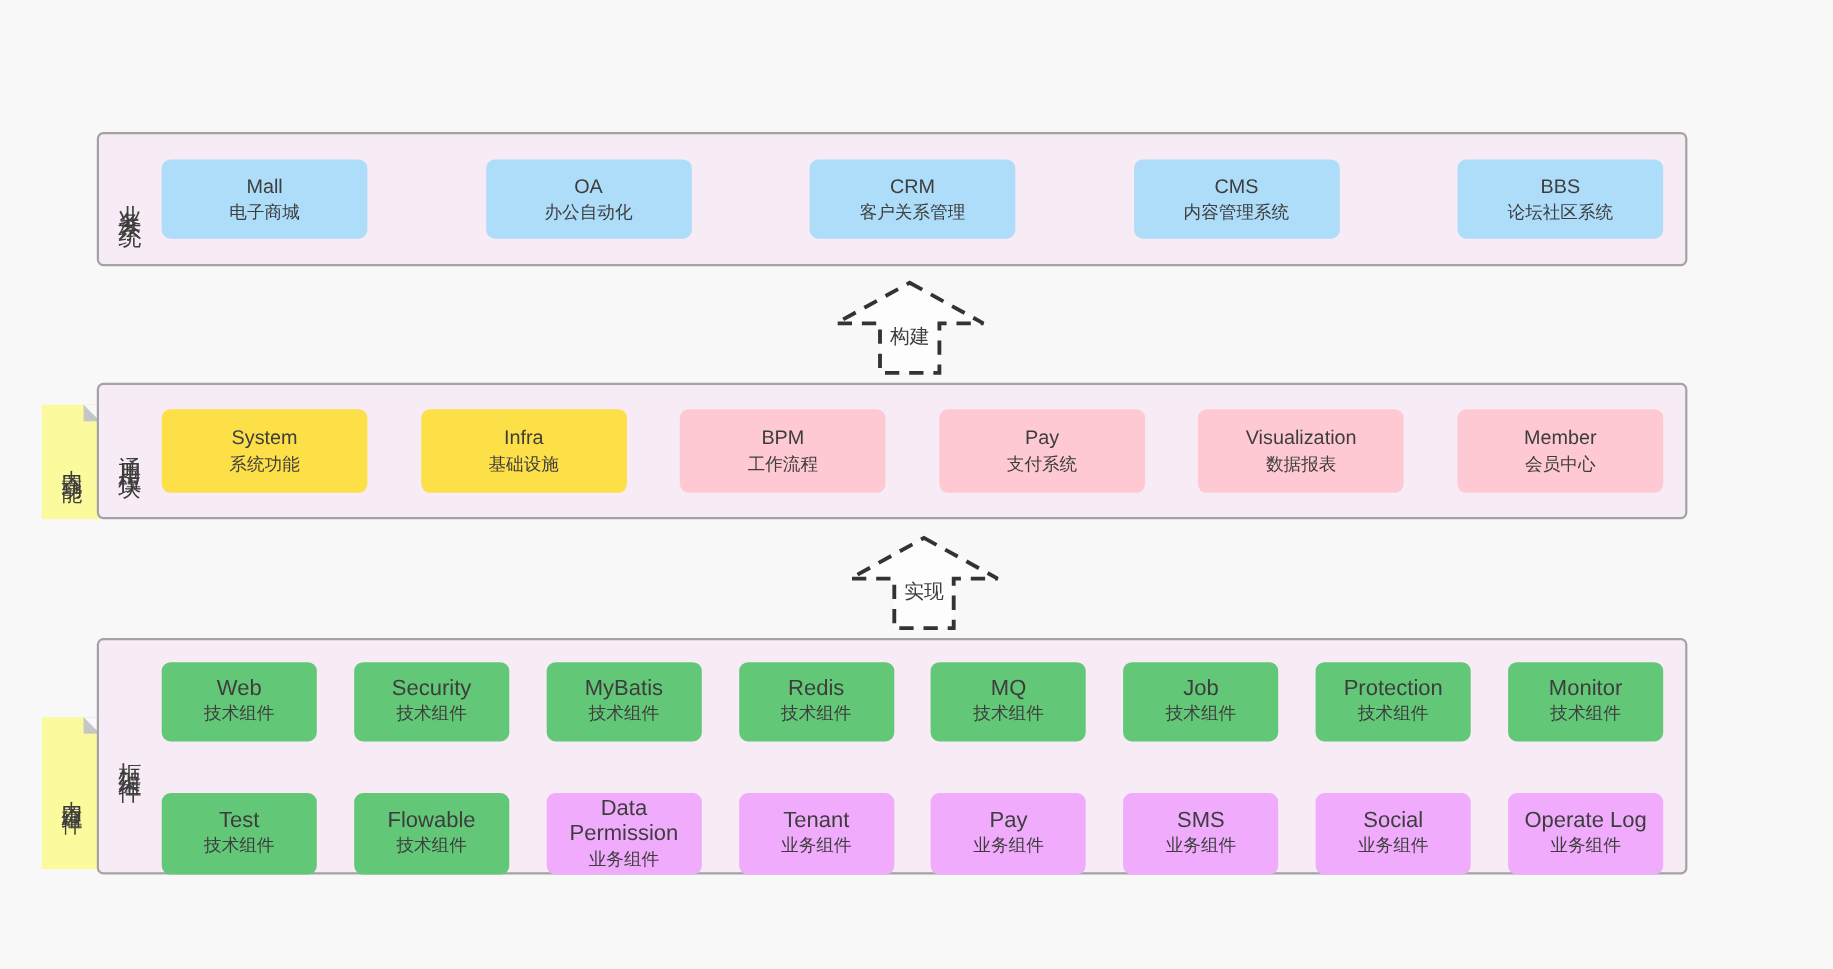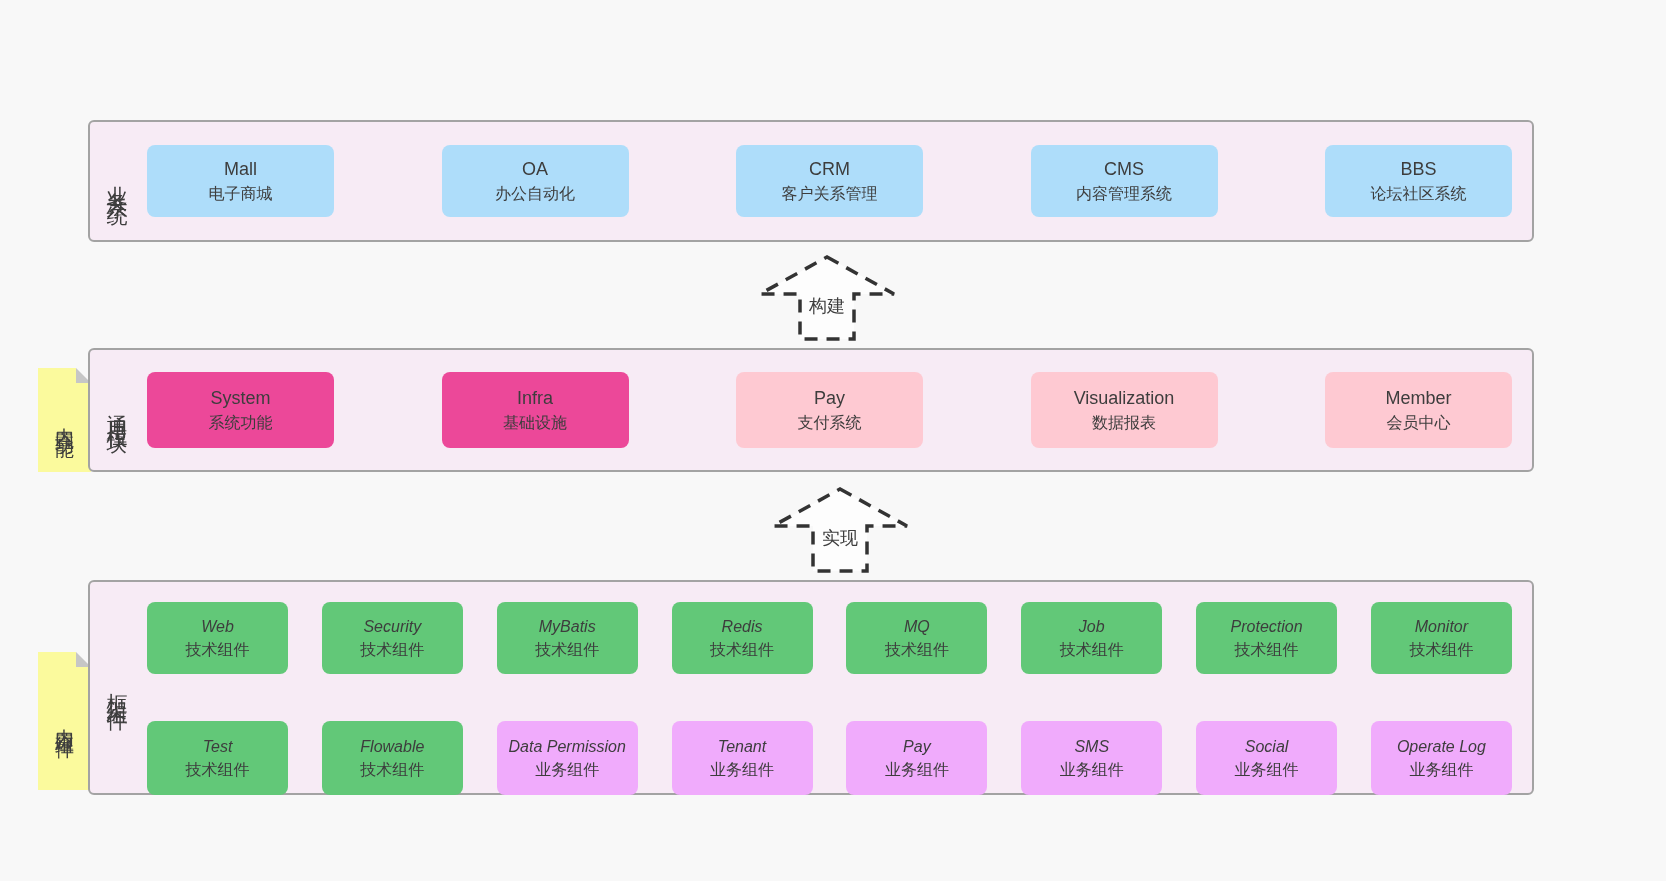--- a/index.html
+++ b/index.html
@@ -40,24 +40,24 @@
     align-items:center; justify-content:center; text-align:center;
     box-sizing:border-box;
   }
   .w6 { width:187px; height:72px; }
   #band-2 .w6 { height:76px; }
   .w8 { width:141px; height:72px; }
   .row-b .w8 { height:74px;margin-top:19px; }
 
   .box .name { font-size:18px; line-height:25px; padding:0 8px; }
   .box .sub  { font-size:16px; line-height:23px; }
-  .w8 .name  { font-size:16px; line-height:23px;font-style:italic; }
+  .w8 .name  { font-size:20px; line-height:23px; }
 
   .blue  { background:#aeddfa; }
-  .red   { background:#ec4899; }
+  .red   { background:#fde047; }
   .pink  { background:#fec9d2; }
   .green { background:#62c878; }
   .lgreen{ background:#f0abfc;text-align:center; }
 
   
   .sticky {
     position:absolute; left:38px; width:53px; background:#fbfa9d; z-index:1;
     display:flex; align-items:center; justify-content:center;
   }
   #sticky-1 { top:368px; height:104px; }
@@ -130,20 +130,24 @@
   <div class="boxes">
     <div class="box w6 red">
       <div class="name">System</div>
       <div class="sub">系统功能</div>
     </div>
     <div class="box w6 red">
       <div class="name">Infra</div>
       <div class="sub">基础设施</div>
     </div>
     <div class="box w6 pink">
+      <div class="name">BPM</div>
+      <div class="sub">工作流程</div>
+    </div>
+    <div class="box w6 pink">
       <div class="name">Pay</div>
       <div class="sub">支付系统</div>
     </div>
     <div class="box w6 pink">
       <div class="name">Visualization</div>
       <div class="sub">数据报表</div>
     </div>
     <div class="box w6 pink">
       <div class="name">Member</div>
       <div class="sub">会员中心</div>

